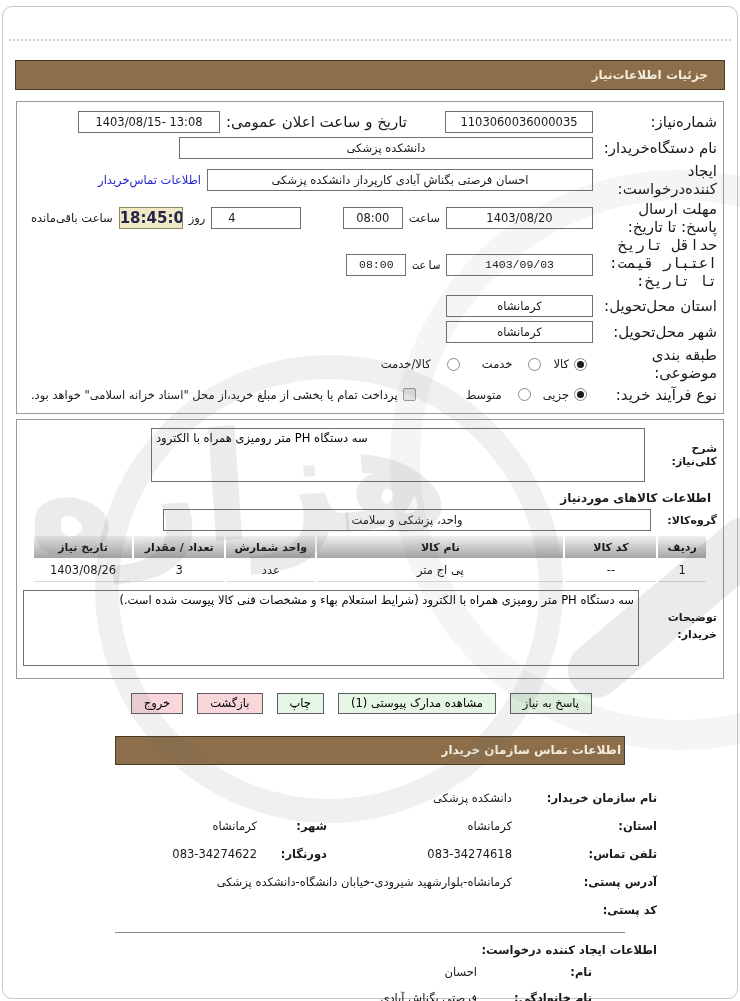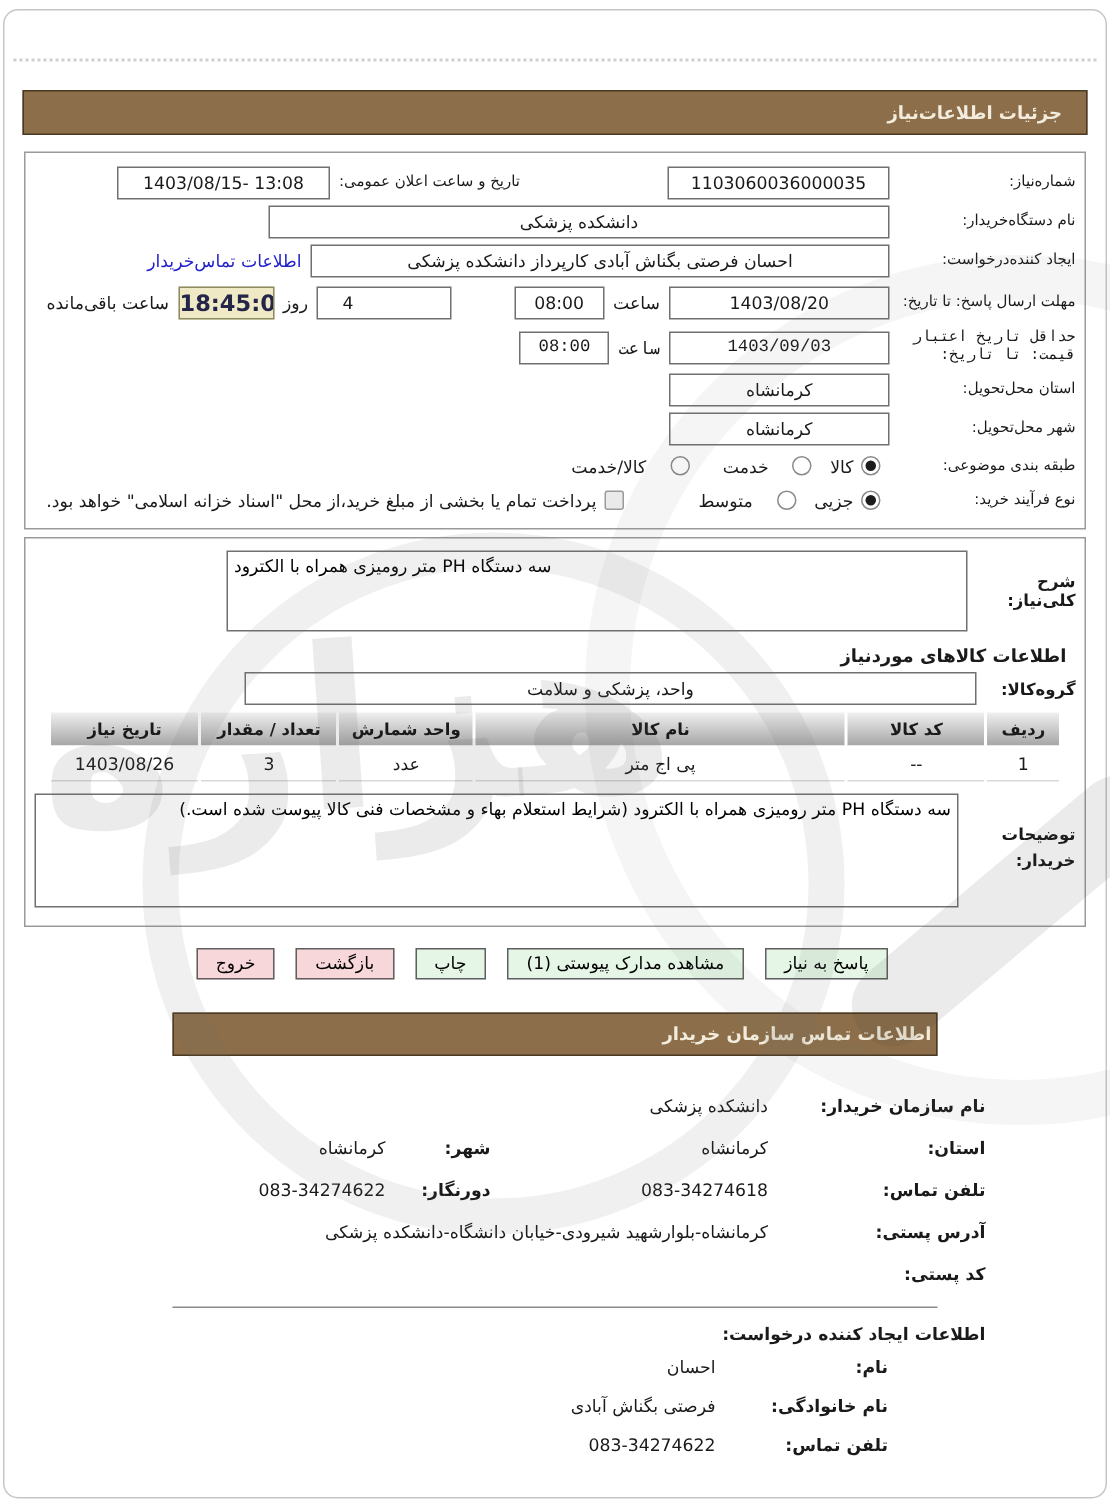--- a/index.html
+++ b/index.html
@@ -10,21 +10,21 @@
   .card{position:absolute;left:2px;right:2px;top:6px;bottom:2px;border:1px solid #c6c6c6;border-radius:10px;background:#fff;}
   .dotted{margin:32px 6px 0;border-top:2px dotted #cfcfcf;height:0;}
   .brownbar{background:#8C6F4A;border:1px solid #4a3922;color:#F3ECDC;font-size:12px;font-weight:bold;
     height:28px;line-height:28px;text-align:right;padding:0 16px 0 0;}
   .bar1{margin:19px 12px 0;}
   .bar2{margin:22px 112px 0;height:27px;line-height:27px;padding-right:3px;}
   .panel{border:1px solid #9a9a9a;margin:11px 13px 0;padding:6px 6px;background:transparent;}
   .p2{margin-top:5px;padding:4px 6px 8px;}
   .row{display:flex;align-items:center;justify-content:space-between;margin:2px 0;min-height:24px;}
   .grp{display:flex;align-items:center;gap:6px;}
-  .lbl{width:118px;flex-shrink:0;font-size:10px;line-height:1.2;}
+  .lbl{width:118px;flex-shrink:0;font-size:15px;line-height:1.2;}
   .lblb{font-weight:bold;font-size:11px;flex-shrink:0;}
   .ibox{border:1px solid #707070;background:#fff;height:20px;line-height:20px;font-size:11.5px;text-align:center;
     white-space:nowrap;overflow:hidden;}
   .ltr{direction:ltr;unicode-bidi:isolate;}
   .link{color:#2222CC;font-size:11.5px;cursor:pointer;white-space:nowrap;}
   .cream{background:#EFE9C6;border:1px solid #8b8a60;color:#25254a;font-weight:bold;}
   .rad{width:11px;height:11px;border:1px solid #8a8a8a;border-radius:50%;background:#fff;position:relative;flex-shrink:0;}
   .rad.sel::after{content:"";position:absolute;inset:2px;background:#1c1c1c;border-radius:50%;}
   .cbox{width:11px;height:11px;border:1px solid #9a9a9a;border-radius:2px;background:#eaeaea;flex-shrink:0;}
   .optlbl{font-size:11.5px;}

